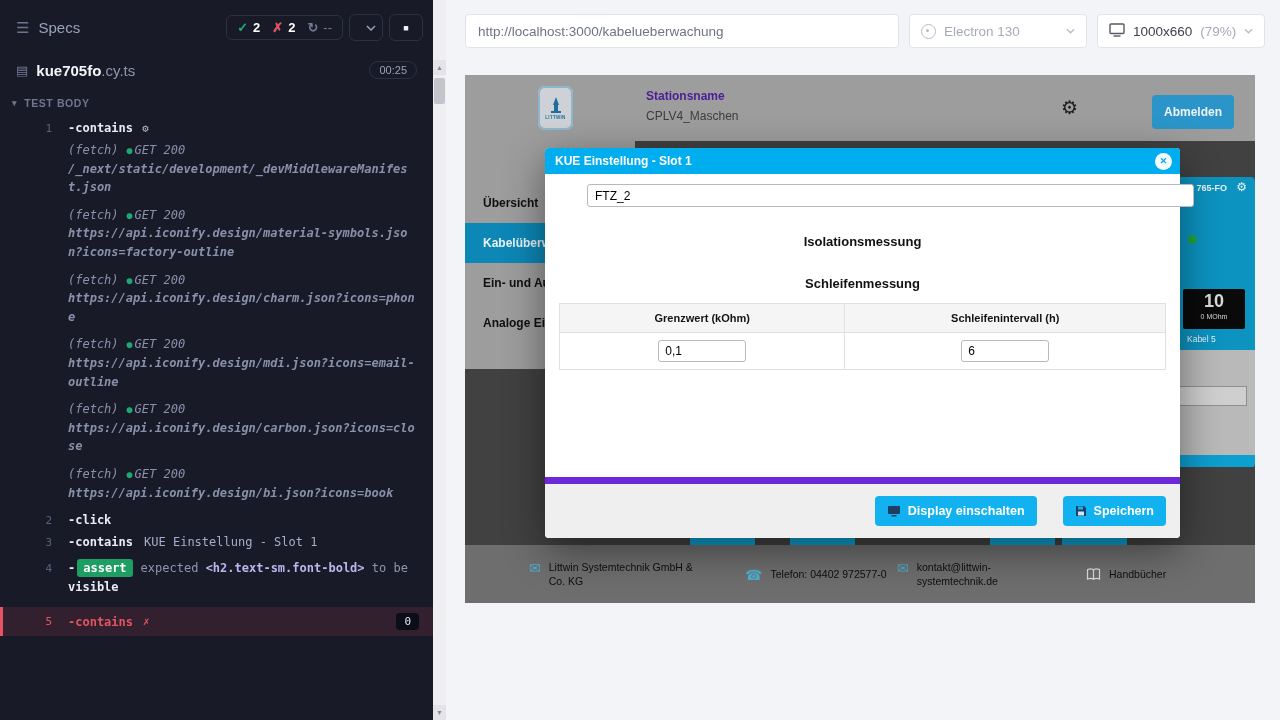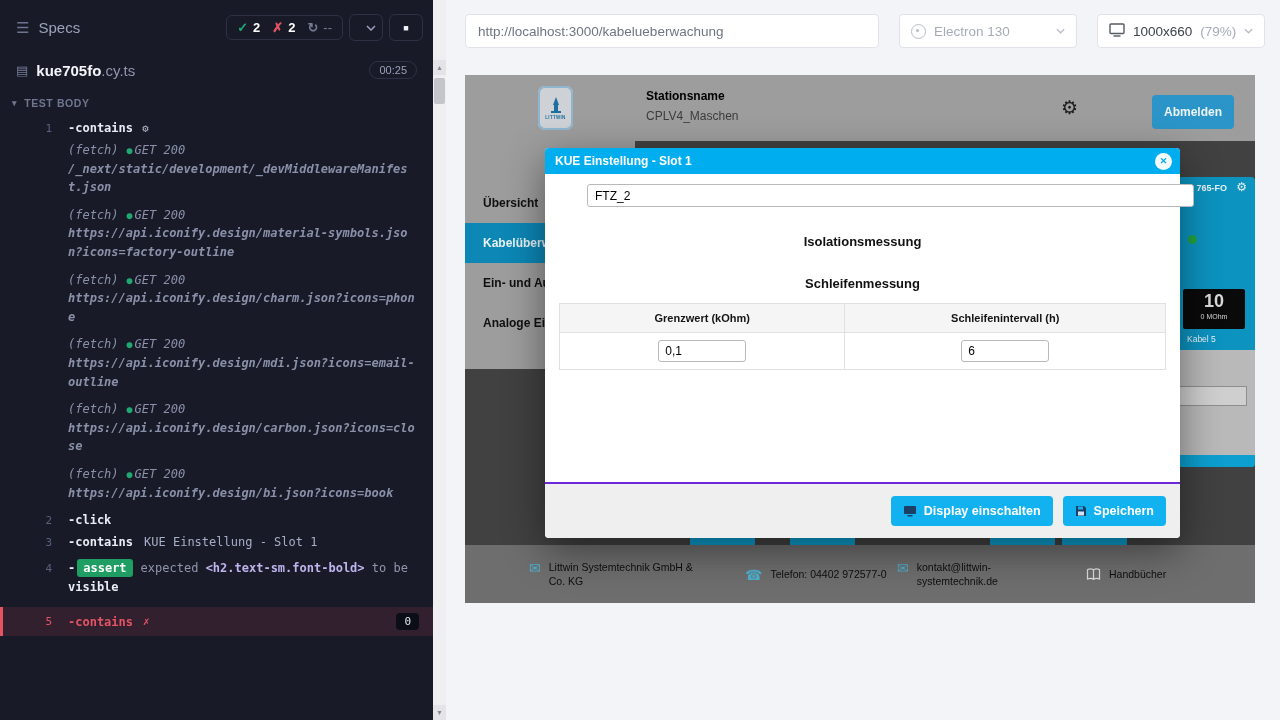--- a/index.html
+++ b/index.html
@@ -57,21 +57,21 @@
 
   
   .cy-scroll{position:absolute;left:433px;top:0;width:13px;height:720px;background:#efeff2;}
   .sc-arrow{position:absolute;left:0;width:13px;height:15px;display:flex;align-items:center;
     justify-content:center;font-size:7px;color:#8a8a92;background:#e3e3e8;cursor:pointer;}
   .sc-up{top:60px;} .sc-down{top:705px;}
   .sc-thumb{position:absolute;left:1px;top:78px;width:11px;height:26px;background:#c4c4cb;border-radius:2px;}
 
   
   .aut-panel{position:absolute;left:446px;top:0;width:834px;height:720px;background:#f3f4f8;}
-  .aut-bar{position:absolute;left:19px;top:14px;right:15px;display:flex;gap:20px;}
+  .aut-bar{position:absolute;left:19px;top:14px;right:15px;display:flex;gap:10px;}
   .url-box{flex:1;height:34px;background:#fff;border:1px solid #e1e3ea;border-radius:4px;
     font-size:13.5px;color:#6e7480;padding:0 12px;box-sizing:border-box;
     font-family:"Liberation Sans",sans-serif;}
   .sel{height:34px;background:#fff;border:1px solid #e1e3ea;border-radius:4px;display:flex;
     align-items:center;gap:8px;padding:0 11px;box-sizing:border-box;cursor:pointer;}
   .sel-browser{width:178px;color:#a6abb6;font-size:13.5px;}
   .el-ic{width:13px;height:13px;border:1.5px solid #b8bcc6;border-radius:50%;position:relative;flex:none;}
   .el-ic::after{content:"";position:absolute;left:4px;top:4px;width:3px;height:3px;border-radius:50%;background:#b8bcc6;}
   .sel-viewport{width:168px;font-size:13.5px;color:#3e424b;}
   .vp-scale{color:#a6abb6;}
@@ -79,21 +79,21 @@
   .chev svg{display:block;}
 
   
   .app{position:absolute;left:19px;top:75px;width:790px;height:528px;background:#414141;overflow:hidden;}
   .app-header{position:absolute;left:0;top:0;width:100%;height:66px;background:#9d9d9d;}
   .logo{position:absolute;left:73px;top:11px;width:35px;height:44px;background:#ced2d6;border-radius:7px;
     display:flex;flex-direction:column;align-items:center;justify-content:center;gap:1px;
     box-shadow:0 0 0 2px #8eb6cf inset;}
   .logo-text{font-size:4.5px;font-weight:bold;color:#1d6fa0;letter-spacing:.3px;}
   .station{position:absolute;left:181px;top:14px;}
-  .station-label{font-size:12px;font-weight:bold;color:#000000;}
+  .station-label{font-size:12px;font-weight:bold;color:#4c1d95;}
   .station-value{font-size:12px;color:#3c3c3c;margin-top:6px;}
   .hdr-gear{position:absolute;left:596px;top:21px;font-size:19px;color:#1c1c1c;cursor:pointer;}
   .logout-btn{position:absolute;right:21px;top:20px;height:34px;background:#2b95c9;border:none;
     border-radius:4px;color:#eef4f8;font-weight:bold;font-size:12px;padding:0 12px;cursor:pointer;}
 
   .app-nav{position:absolute;left:0;top:66px;width:170px;height:228px;background:#9d9d9d;padding-top:42px;box-sizing:border-box;}
   .nav-item{padding:13px 18px;font-size:12px;font-weight:bold;color:#101010;cursor:pointer;}
   .nav-item.active{background:#0c87b6;color:#e8f2f7;}
 
   
@@ -135,22 +135,22 @@
   .modal-body{flex:1;padding:10px 14px 0;}
   .m-label{font-size:12px;font-weight:bold;color:#111;display:block;margin-bottom:5px;}
   .m-input{width:100%;height:23px;border:1px solid #b9b9b9;border-radius:3px;padding:0 7px;
     font-size:12px;box-sizing:border-box;font-family:"Liberation Sans",sans-serif;margin-left:28px;}
   .sec-title{text-align:center;font-weight:bold;font-size:13px;color:#111;margin:27px 0 12px;}
   .m-table{width:100%;border-collapse:collapse;}
   .m-table th{background:#f5f5f5;border:1px solid #e0e0e0;font-size:11px;font-weight:bold;color:#141414;padding:8px 4px;}
   .m-table td{border:1px solid #e0e0e0;text-align:center;padding:7px;}
   .cell-input{width:88px;height:22px;border:1px solid #b9b9b9;border-radius:3px;padding:0 6px;
     font-size:12px;box-sizing:border-box;font-family:"Liberation Sans",sans-serif;}
-  .modal-footer{background:#efefef;border-top:2px solid #6d28d9;border-radius:0 0 4px 4px;
-    padding:12px 14px;display:flex;justify-content:flex-end;gap:10px;}
+  .modal-footer{background:#efefef;border-top:7px solid #6d28d9;border-radius:0 0 4px 4px;
+    padding:12px 14px;display:flex;justify-content:flex-end;gap:26px;}
   .btn-cyan{background:#12b2f0;border:none;border-radius:4px;color:#fff;font-weight:bold;font-size:12.5px;
     padding:8px 12px;display:flex;align-items:center;gap:7px;cursor:pointer;
     font-family:"Liberation Sans",sans-serif;}
   .btn-ic svg{display:block;}
 </style>
 </head>
 <body>
 
 <div class="stage">
 

